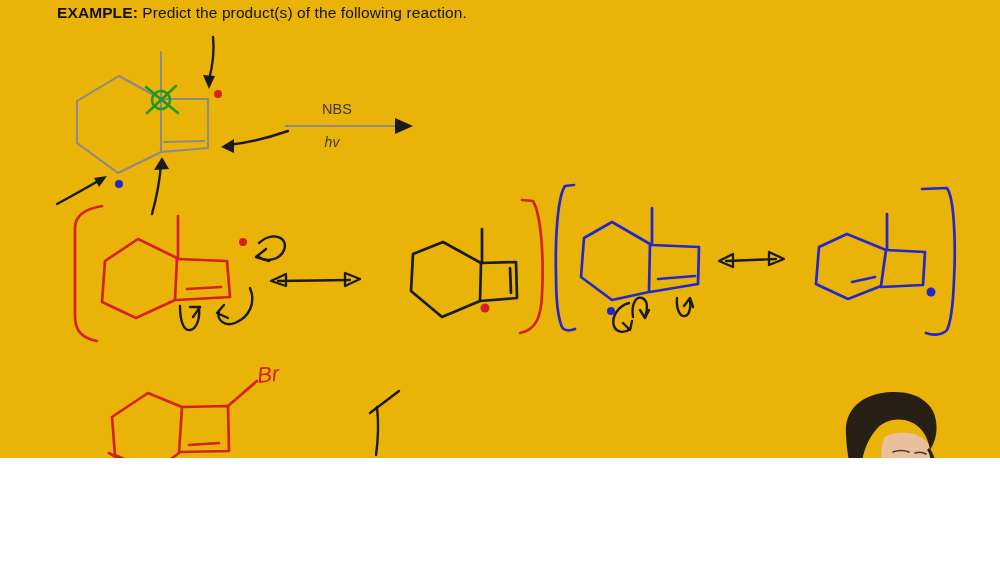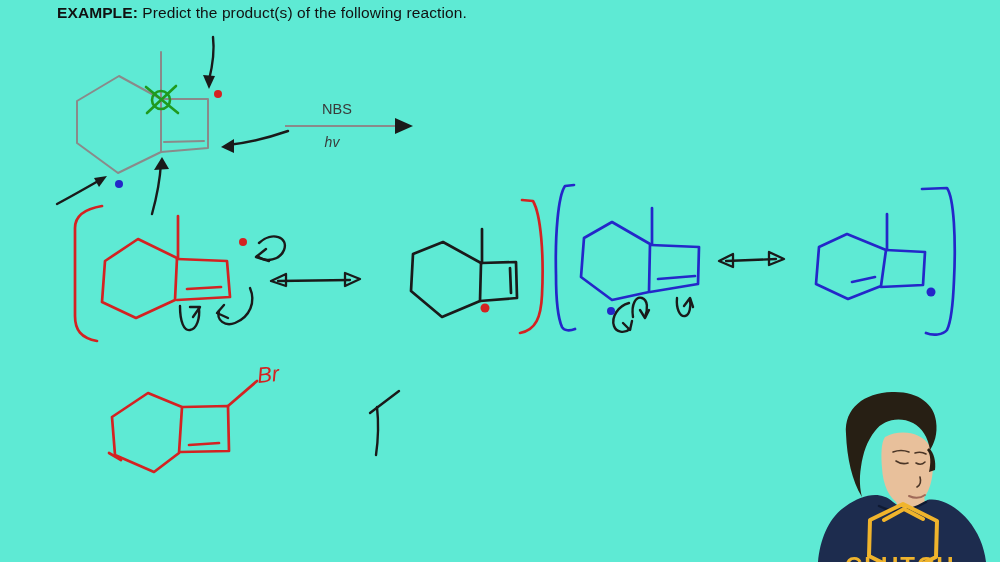--- a/index.html
+++ b/index.html
@@ -1,17 +1,17 @@
 <!DOCTYPE html>
 <html><head>
 <meta charset="utf-8">
 <style>
   html,body{margin:0;padding:0;background:#ffffff;}
   .canvas{
-    position:relative;width:1000px;height:562px;background:#5eead4;overflow:hidden;
+    position:relative;width:1000px;height:458px;background:#eab308;overflow:hidden;
     font-family:"Liberation Sans", sans-serif;
   }
   .title{
     position:absolute;left:57px;top:4px;font-size:15.5px;color:#111;
     letter-spacing:0.1px;
   }
   .title b{font-weight:bold;}
   svg{position:absolute;left:0;top:0;}
   text{font-family:"Liberation Sans", sans-serif;}
 </style>

